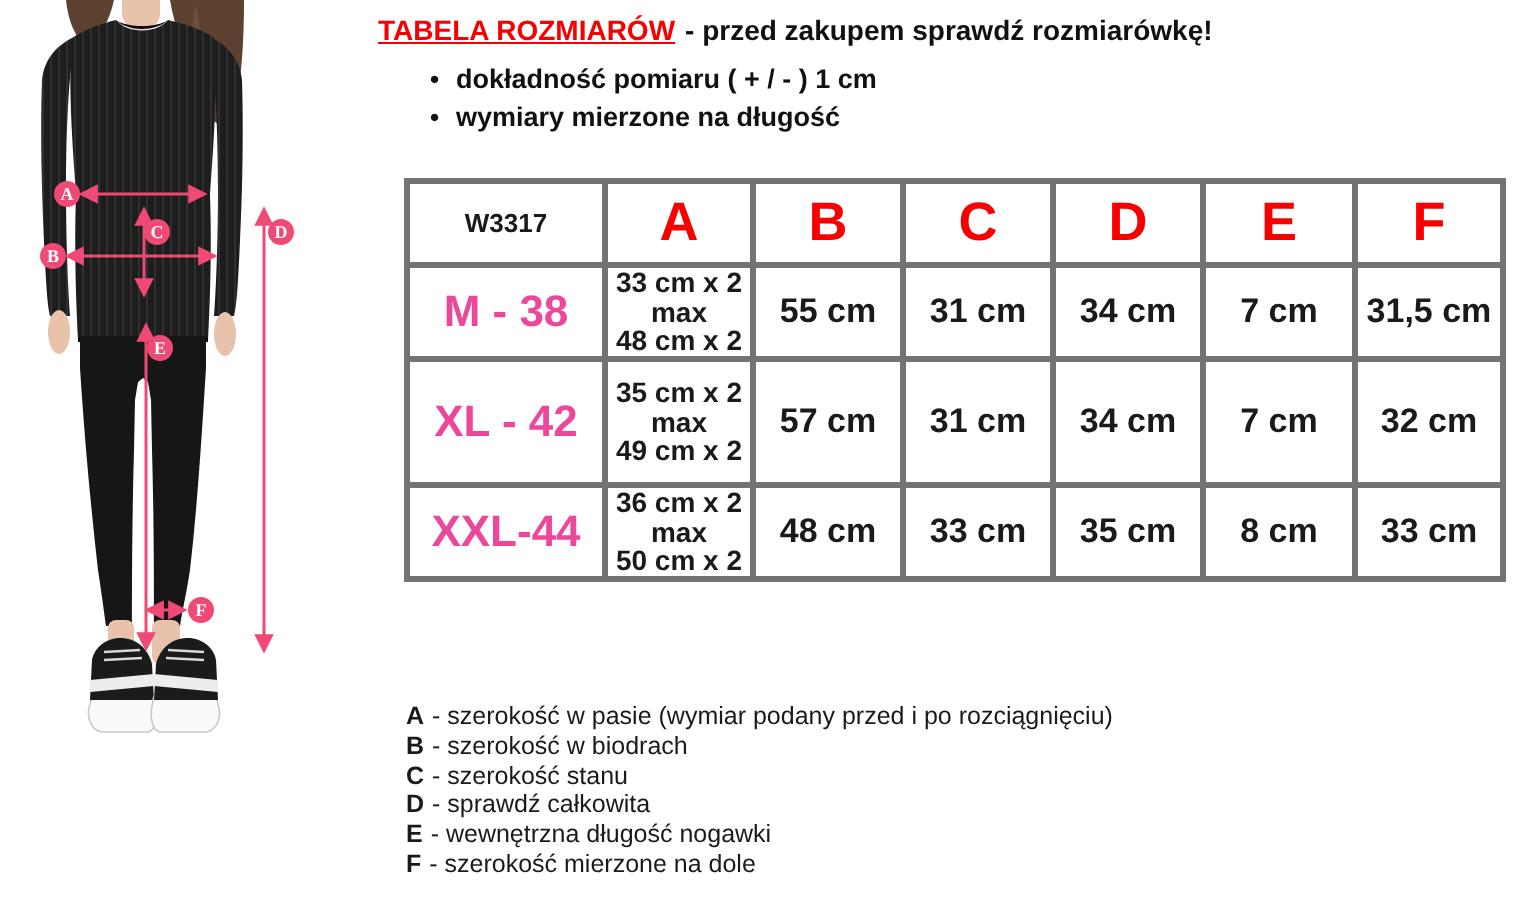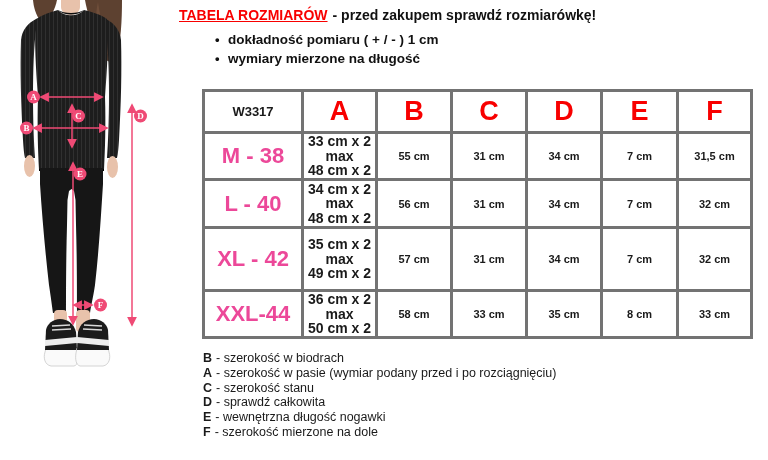--- a/index.html
+++ b/index.html
@@ -3,34 +3,34 @@
 <meta charset="utf-8">
 <style>
   html,body{margin:0;padding:0;}
   body{width:768px;height:460px;background:#ffffff;font-family:"Liberation Sans",sans-serif;overflow:hidden;}
   .page{position:relative;width:768px;height:460px;background:#fff;}
 
   
   .photo{position:absolute;left:0;top:0;width:190px;height:375px;}
 
   
-  .title{position:absolute;left:179px;top:7px;font-size:14px;font-weight:bold;color:#1a1a1a;white-space:nowrap;}
+  .title{position:absolute;left:189px;top:7px;font-size:14px;font-weight:bold;color:#1a1a1a;white-space:nowrap;}
   .title .hl{color:#f80000;text-decoration:underline;}
   .title .rest{margin-left:5px;color:#111;}
   .bullets{position:absolute;left:215px;top:31px;font-size:13.5px;font-weight:bold;color:#111;}
   .bullet-row{display:flex;align-items:flex-start;line-height:18.5px;}
   .bullet-dot{width:13px;flex:0 0 13px;font-size:13px;}
 
   
   table.sizes{position:absolute;left:202px;top:89px;border-collapse:collapse;table-layout:fixed;}
   table.sizes td{border:3px solid #737373;text-align:center;vertical-align:middle;padding:0;background:#fff;}
   td.code{font-size:13px;font-weight:bold;color:#1a1a1a;}
   td.colhead{font-size:27px;font-weight:bold;color:#f80000;font-family:"Liberation Sans",sans-serif;}
   td.size{font-size:22px;font-weight:bold;color:#ec4899;}
-  td.val{font-size:11px;font-weight:bold;color:#1a1a1a;}
+  td.val{font-size:17px;font-weight:bold;color:#1a1a1a;}
   td.vala{font-size:14px;font-weight:bold;color:#1a1a1a;line-height:14.5px;}
 
   
   .legend{position:absolute;left:203px;top:351px;font-size:12.5px;color:#1a1a1a;}
   .legend-row{line-height:14.8px;white-space:nowrap;}
   .legend-row b{font-weight:bold;}
   .legend-row span{font-weight:normal;margin-left:4px;}
 </style>
 </head>
 <body>
@@ -151,64 +151,51 @@
         <div>33 cm x 2</div>
         <div>max</div>
         <div>48 cm x 2</div>
       </td>
       <td class="val">55 cm</td>
       <td class="val">31 cm</td>
       <td class="val">34 cm</td>
       <td class="val">7 cm</td>
       <td class="val">31,5 cm</td>
     </tr>
-    <tr style="height:48px">
-      <td class="size">L - 40</td>
-      <td class="vala">
-        <div>34 cm x 2</div>
-        <div>max</div>
-        <div>48 cm x 2</div>
-      </td>
-      <td class="val">56 cm</td>
-      <td class="val">31 cm</td>
-      <td class="val">34 cm</td>
-      <td class="val">7 cm</td>
-      <td class="val">32 cm</td>
-    </tr>
     <tr style="height:63px">
       <td class="size">XL - 42</td>
       <td class="vala">
         <div>35 cm x 2</div>
         <div>max</div>
         <div>49 cm x 2</div>
       </td>
       <td class="val">57 cm</td>
       <td class="val">31 cm</td>
       <td class="val">34 cm</td>
       <td class="val">7 cm</td>
       <td class="val">32 cm</td>
     </tr>
     <tr style="height:47px">
       <td class="size">XXL-44</td>
       <td class="vala">
         <div>36 cm x 2</div>
         <div>max</div>
         <div>50 cm x 2</div>
       </td>
-      <td class="val">58 cm</td>
+      <td class="val">48 cm</td>
       <td class="val">33 cm</td>
       <td class="val">35 cm</td>
       <td class="val">8 cm</td>
       <td class="val">33 cm</td>
     </tr>
   </tbody>
     </table>
 
   <div class="legend">
+    <div class="legend-row"><b>A</b><span>- szerokość w pasie (wymiar podany przed i po rozciągnięciu)</span></div>
     <div class="legend-row"><b>B</b><span>- szerokość w biodrach</span></div>
-    <div class="legend-row"><b>A</b><span>- szerokość w pasie (wymiar podany przed i po rozciągnięciu)</span></div>
     <div class="legend-row"><b>C</b><span>- szerokość stanu</span></div>
     <div class="legend-row"><b>D</b><span>- sprawdź całkowita</span></div>
     <div class="legend-row"><b>E</b><span>- wewnętrzna długość nogawki</span></div>
     <div class="legend-row"><b>F</b><span>- szerokość mierzone na dole</span></div>
   </div>
 
 </div>
 
 </body></html>

